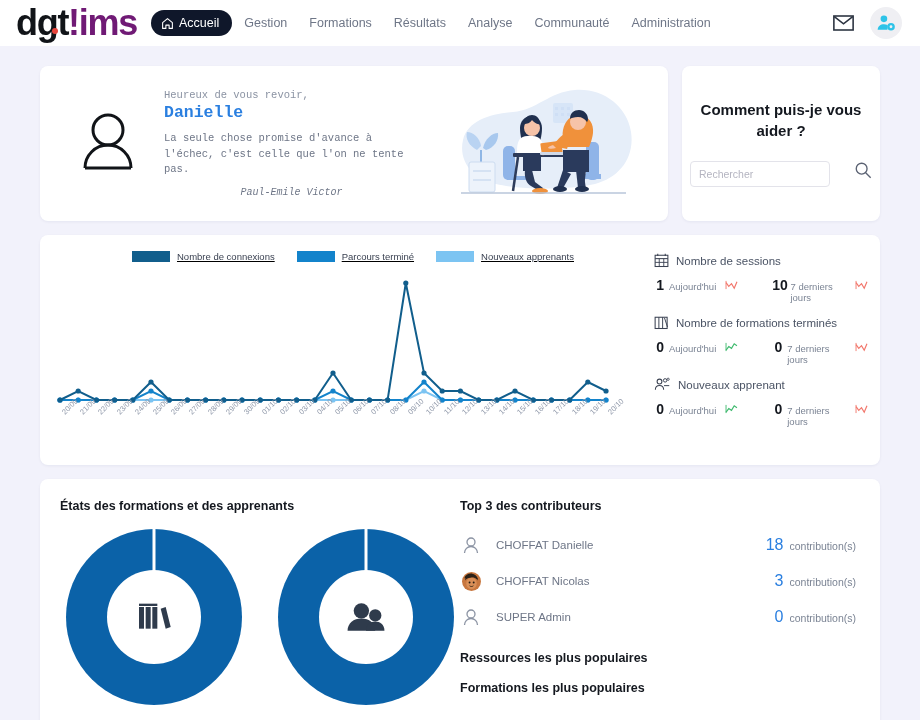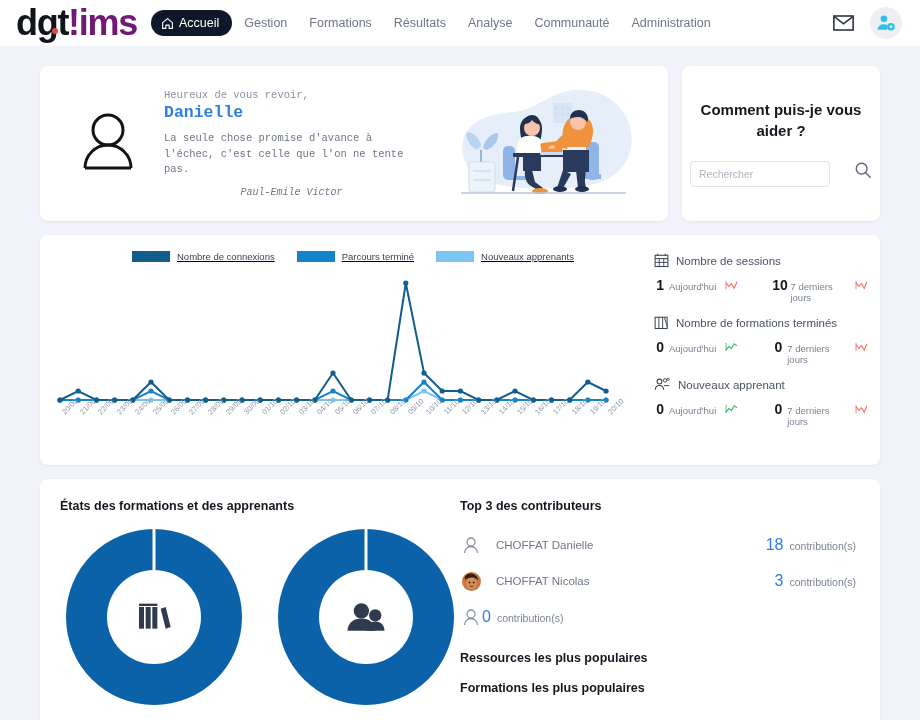--- a/index.html
+++ b/index.html
@@ -692,20 +692,21 @@
         </span>
       </div>
 
       <div class="contrib-row">
         <span class="contrib-avatar">
           <svg width="16" height="17" viewBox="0 0 16 17">
             <circle cx="8" cy="5" r="4" fill="none" stroke="#8b93a3" stroke-width="1.3"></circle>
             <path d="M1.5 16a6.5 6.5 0 0 1 13 0" fill="none" stroke="#8b93a3" stroke-width="1.3"></path>
           </svg>
         </span>
+        <span class="contrib-name">SUPER Admin</span>
         <span class="contrib-count">
           <span class="n">0</span>
           <span class="u">contribution(s)</span>
         </span>
       </div>
 
       <div class="sec-title mt">Ressources les plus populaires</div>
       <div class="sec-title mt2">Formations les plus populaires</div>
     </div>
   </div>

